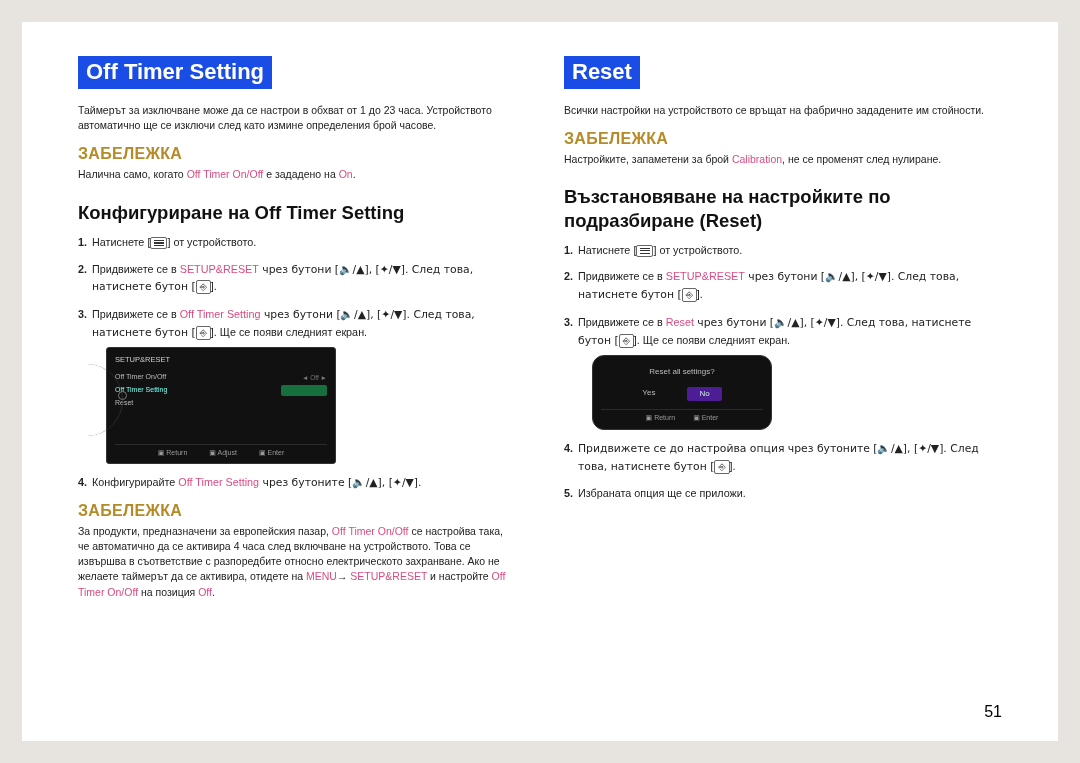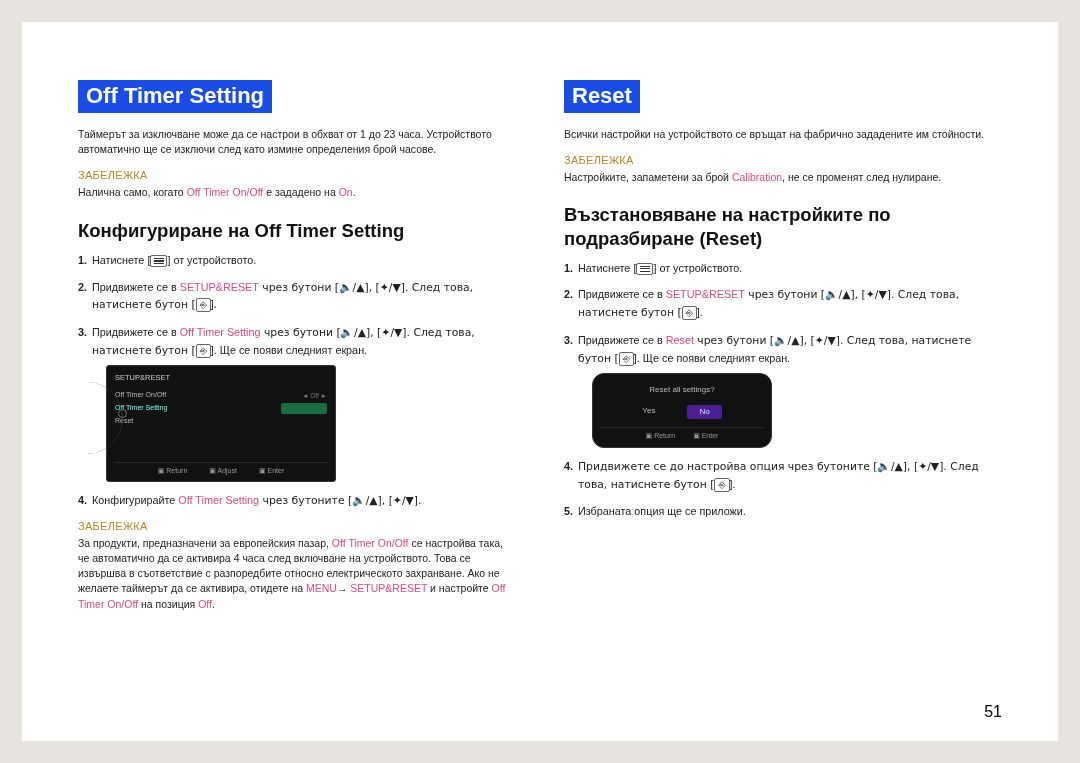--- a/index.html
+++ b/index.html
@@ -16,32 +16,32 @@
     padding: 34px 56px 22px 56px;
     position: relative;
   }
   .breadcrumb {
     color: #a2a2a2;
     font-size: 11px;
     letter-spacing: 0.2px;
     margin-bottom: 28px;
   }
   .cols { display: flex; gap: 48px; }
-  .col { flex: 1 1 0; min-width: 0; margin-top: 24px; }
+  .col { flex: 1 1 0; min-width: 0; }
   .h1hl {
     display: inline-block;
     background: #1a4de6;
     color: #fff;
     font-size: 22px;
     font-weight: bold;
     padding: 3px 8px 4px;
     margin-bottom: 14px;
   }
   .intro { font-size: 10.5px; color: #222; line-height: 1.45; margin-bottom: 12px; }
-  .note-label { color: #b68a26; font-weight: normal; font-size: 11px; letter-spacing: 0.3px; margin: 8px 0 4px; }
+  .note-label { color: #b68a26; font-weight: bold; font-size: 16px; letter-spacing: 0.3px; margin: 8px 0 4px; }
   .note-body { font-size: 10.5px; line-height: 1.45; margin-bottom: 18px; color:#222; }
   .pink { color: #d94b82; }
   .h2 { font-size: 18.5px; font-weight: bold; margin: 14px 0 10px; line-height: 1.25; color:#111; }
   ol { list-style: none; counter-reset: step; }
   ol > li { font-size: 10.8px; line-height: 1.55; margin-bottom: 10px; padding-left: 14px; position: relative; color:#222; }
   ol > li::before { counter-increment: step; content: counter(step) "."; position: absolute; left: 0; font-weight: bold; }
   .glyph { font-family: "Segoe UI Symbol", "DejaVu Sans", Arial, sans-serif; }
   .iconbox { display:inline-block; border:1px solid #666; border-radius:2px; padding:0 3px; font-size:9px; line-height:12px; vertical-align:middle; }
   .menuicon { display:inline-flex; flex-direction:column; gap:1.2px; vertical-align:middle; border:1px solid #666; border-radius:2px; padding:2px 2.5px; }
   .menuicon span{ display:block; width:10px; height:1.2px; background:#333; }

